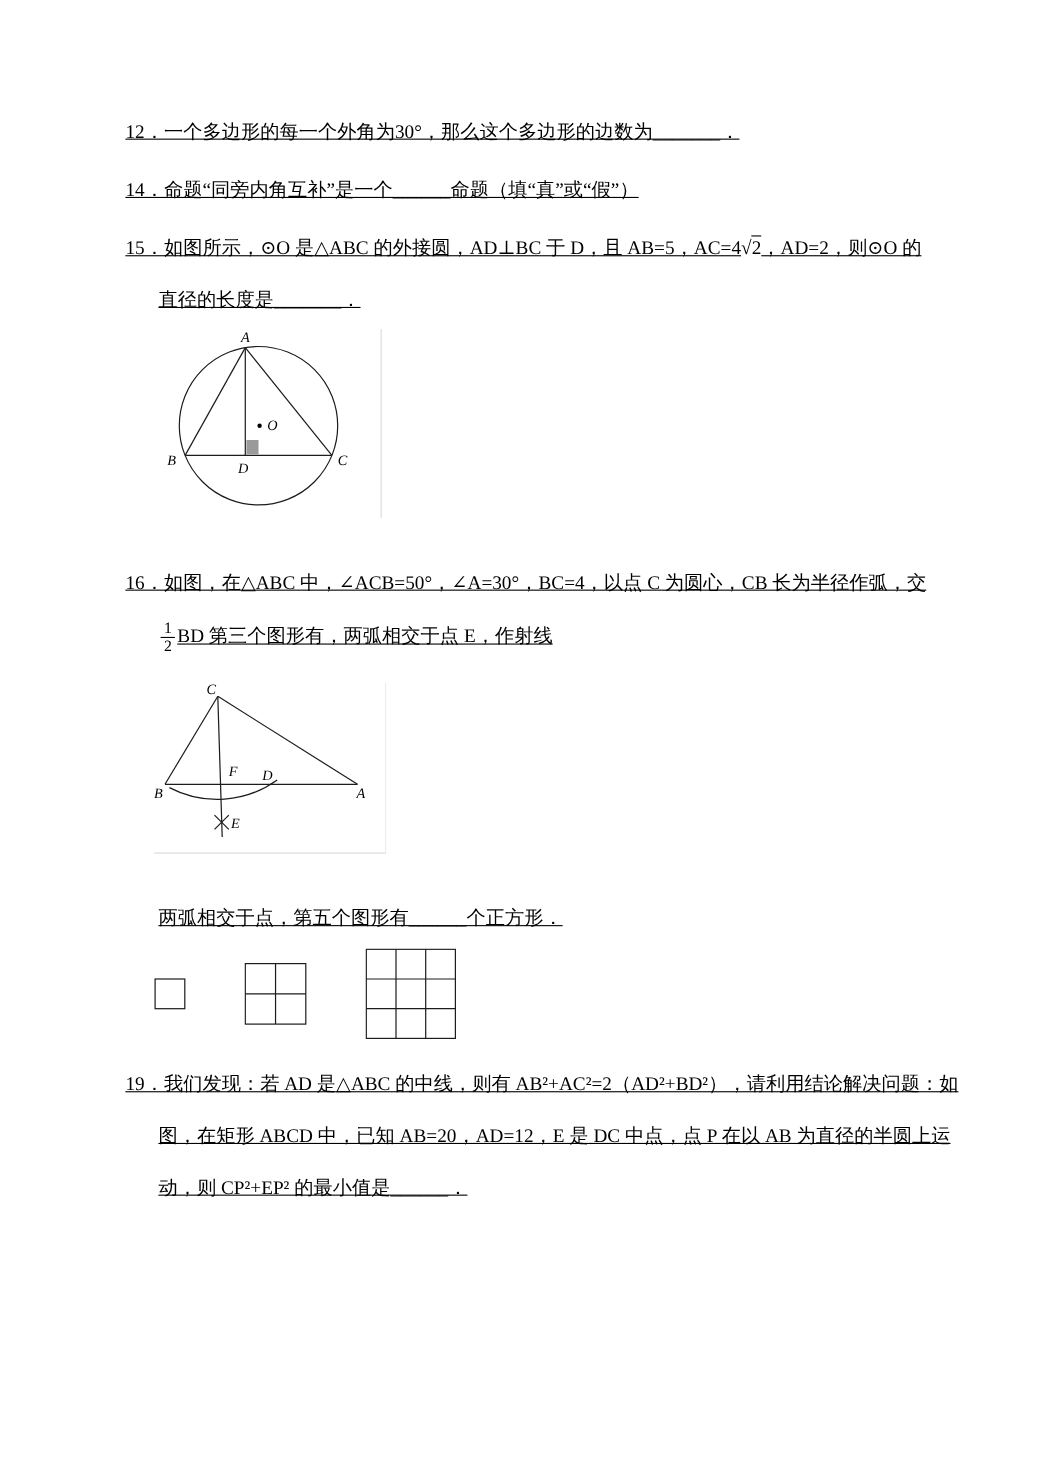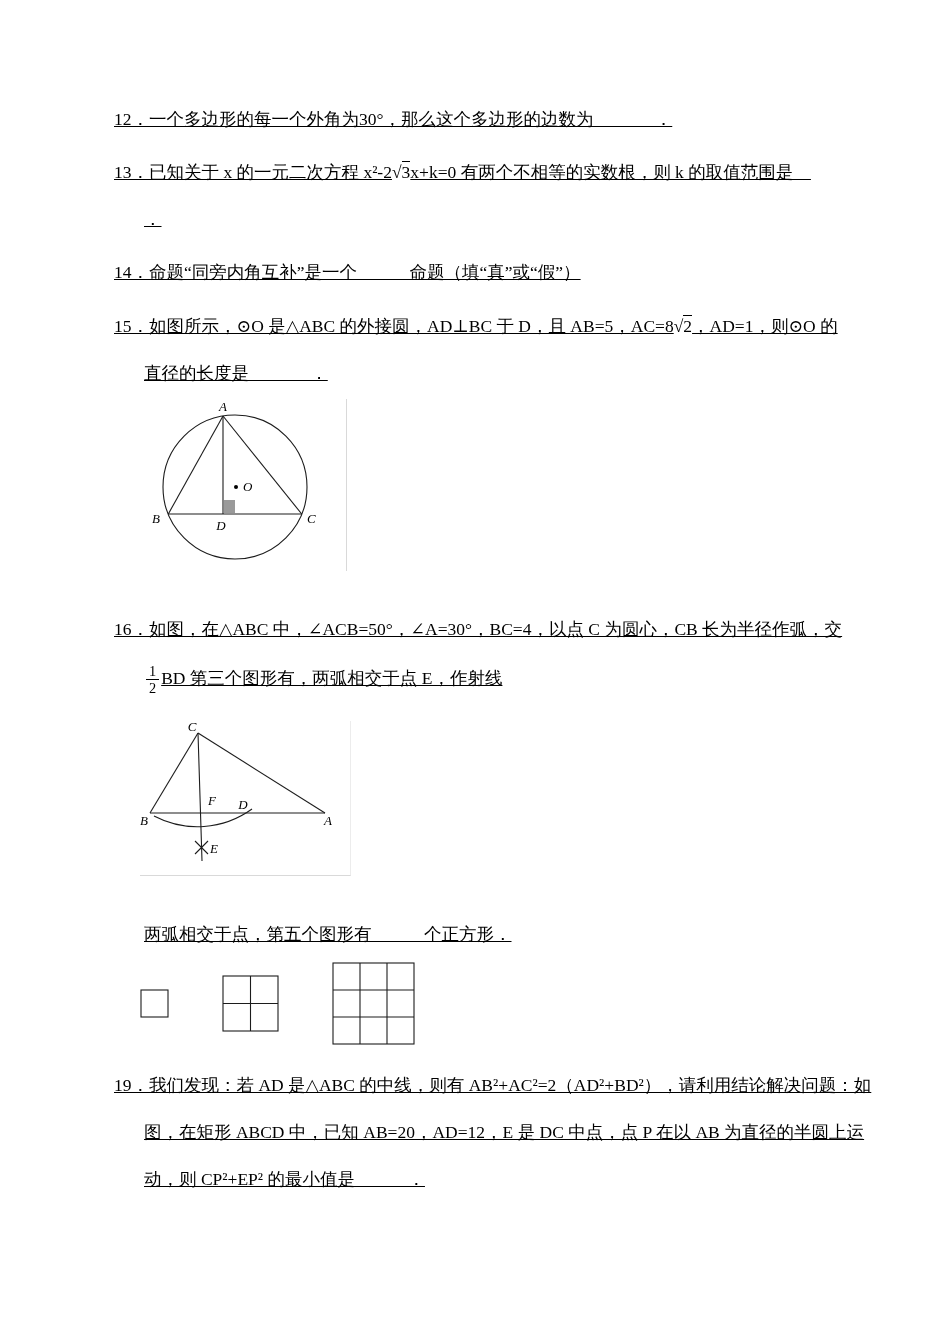--- a/index.html
+++ b/index.html
@@ -33,34 +33,28 @@
 </style>
 </head>
 <body>
 
 <div class="page">
 
   <section class="q">
     <div class="qline last">12．一个多边形的每一个外角为30°，那么这个多边形的边数为_______．</div>
   </section>
 
-  <section class="q">
-    <div class="qline">
-      <span>13．已知关于 x 的一元二次方程 x²-2</span><span class="rad-sign">√</span><span class="rad-body">3</span><span>x+k=0 有两个不相等的实数根，则 k 的取值范围是__</span>
-    </div>
-    <div class="qline cont last">．</div>
-  </section>
 
   <section class="q">
     <div class="qline last">14．命题“同旁内角互补”是一个______命题（填“真”或“假”）</div>
   </section>
 
   <section class="q">
     <div class="qline">
-      <span>15．如图所示，⊙O 是△ABC 的外接圆，AD⊥BC 于 D，且 AB=5，AC=8</span><span class="rad-sign">√</span><span class="rad-body">2</span><span>，AD=1，则⊙O 的</span>
+      <span>15．如图所示，⊙O 是△ABC 的外接圆，AD⊥BC 于 D，且 AB=5，AC=4</span><span class="rad-sign">√</span><span class="rad-body">2</span><span>，AD=2，则⊙O 的</span>
     </div>
     <div class="qline cont tightgap">直径的长度是_______．</div>
 
     <div class="figwrap fig15wrap">
       <svg width="198" height="172" viewBox="0 0 198 172">
         <circle class="shape" cx="95" cy="88" r="72"></circle>
         <rect x="84" y="101" width="11" height="13" fill="#9a9a9a" stroke="none"></rect>
         <line class="shape" x1="28.3" y1="115" x2="161.7" y2="115"></line>
         <line class="shape" x1="83" y1="17" x2="28.3" y2="115"></line>
         <line class="shape" x1="83" y1="17" x2="161.7" y2="115"></line>

